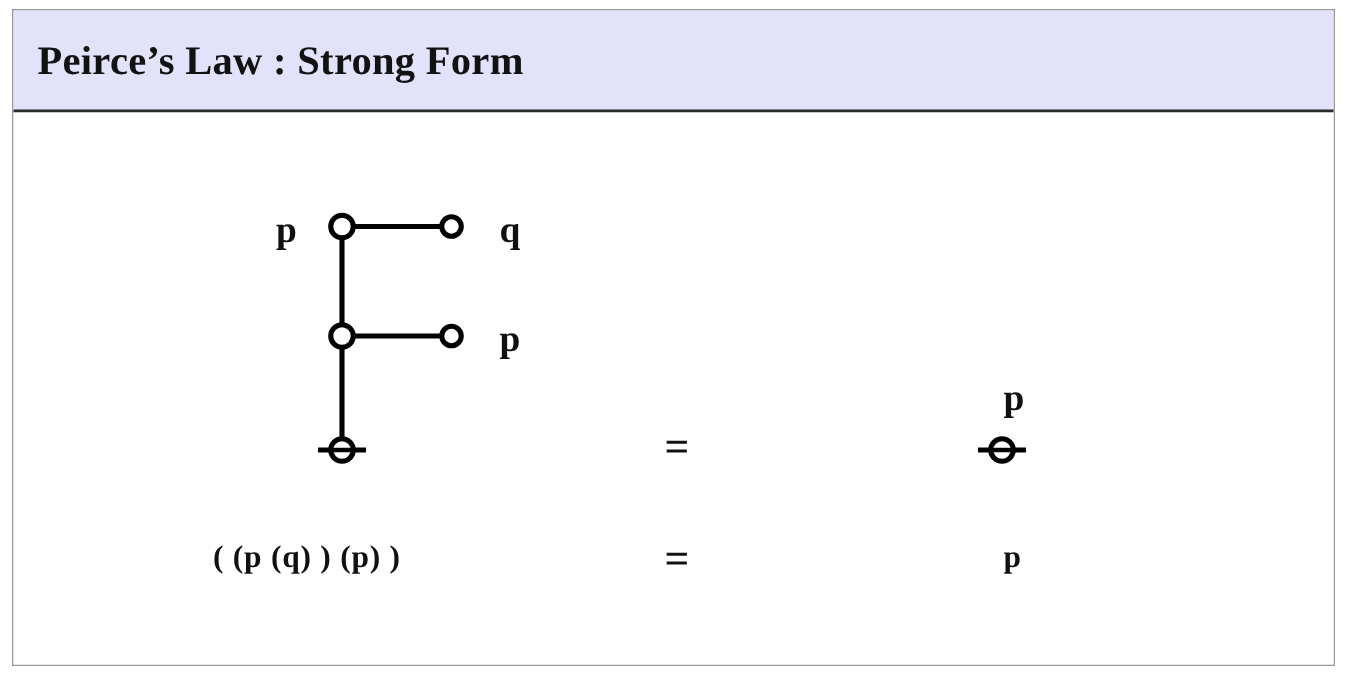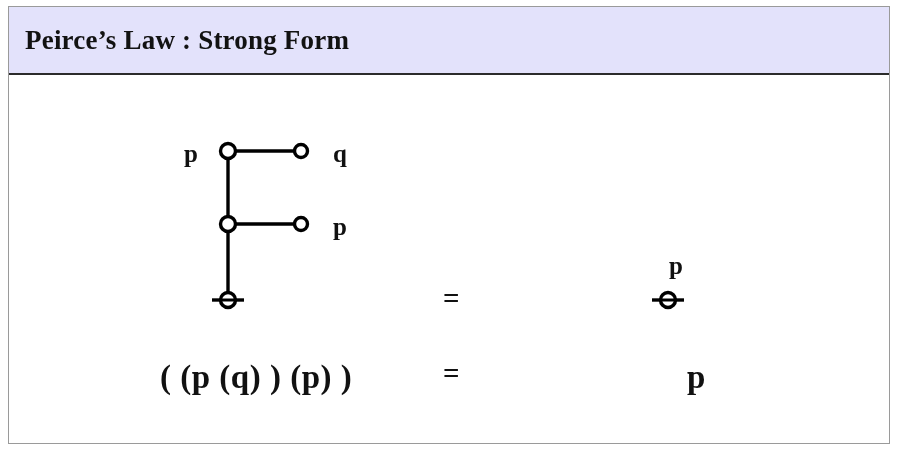--- a/index.html
+++ b/index.html
@@ -69,21 +69,21 @@
   .lbl {
     position: absolute;
     font-family: "Liberation Serif", "DejaVu Serif", serif;
     font-weight: bold;
     color: #111111;
     white-space: nowrap;
     line-height: 1;
   }
   .lbl-var { font-size: 25px; }
   .lbl-eq  { font-size: 29px; }
-  .lbl-formula { font-size: 33px; letter-spacing: 0.5px; margin-left: 18px; }
+  .lbl-formula { font-size: 21px; letter-spacing: 0.5px; }
 </style>
 </head>
 <body>
 
 <div id="page">
 
   <div class="frame">
 
     <div class="titlebar">
       <div class="titlebar-text">Peirce’s Law : Strong Form</div>

